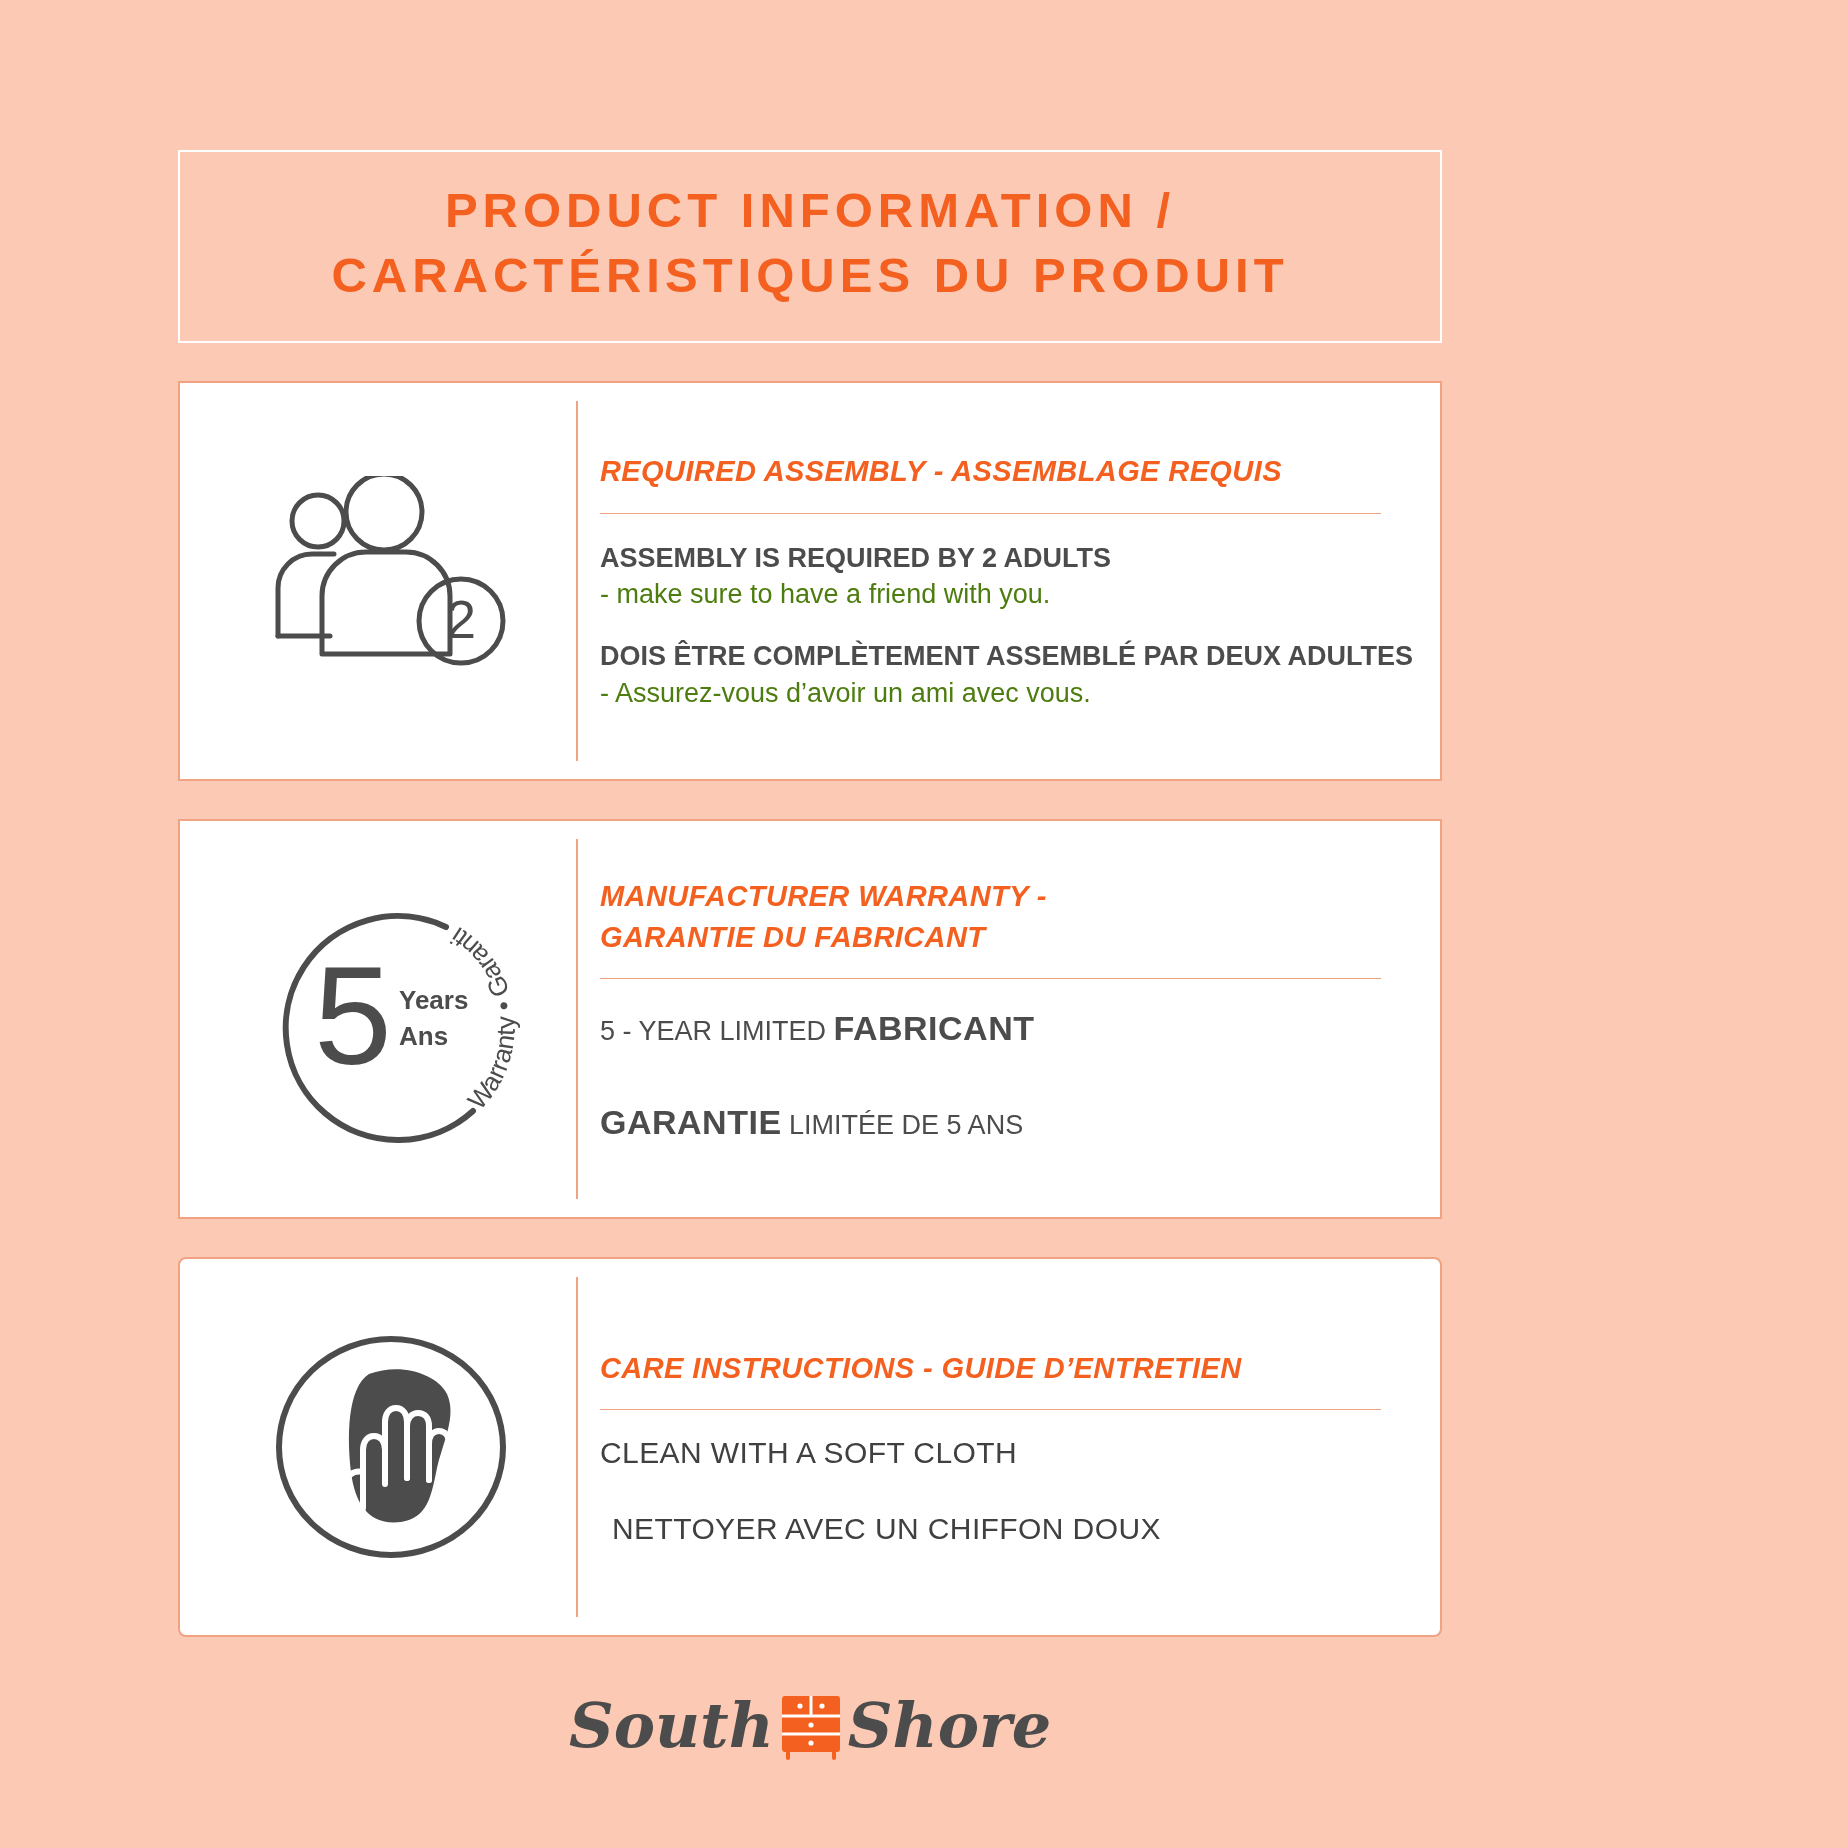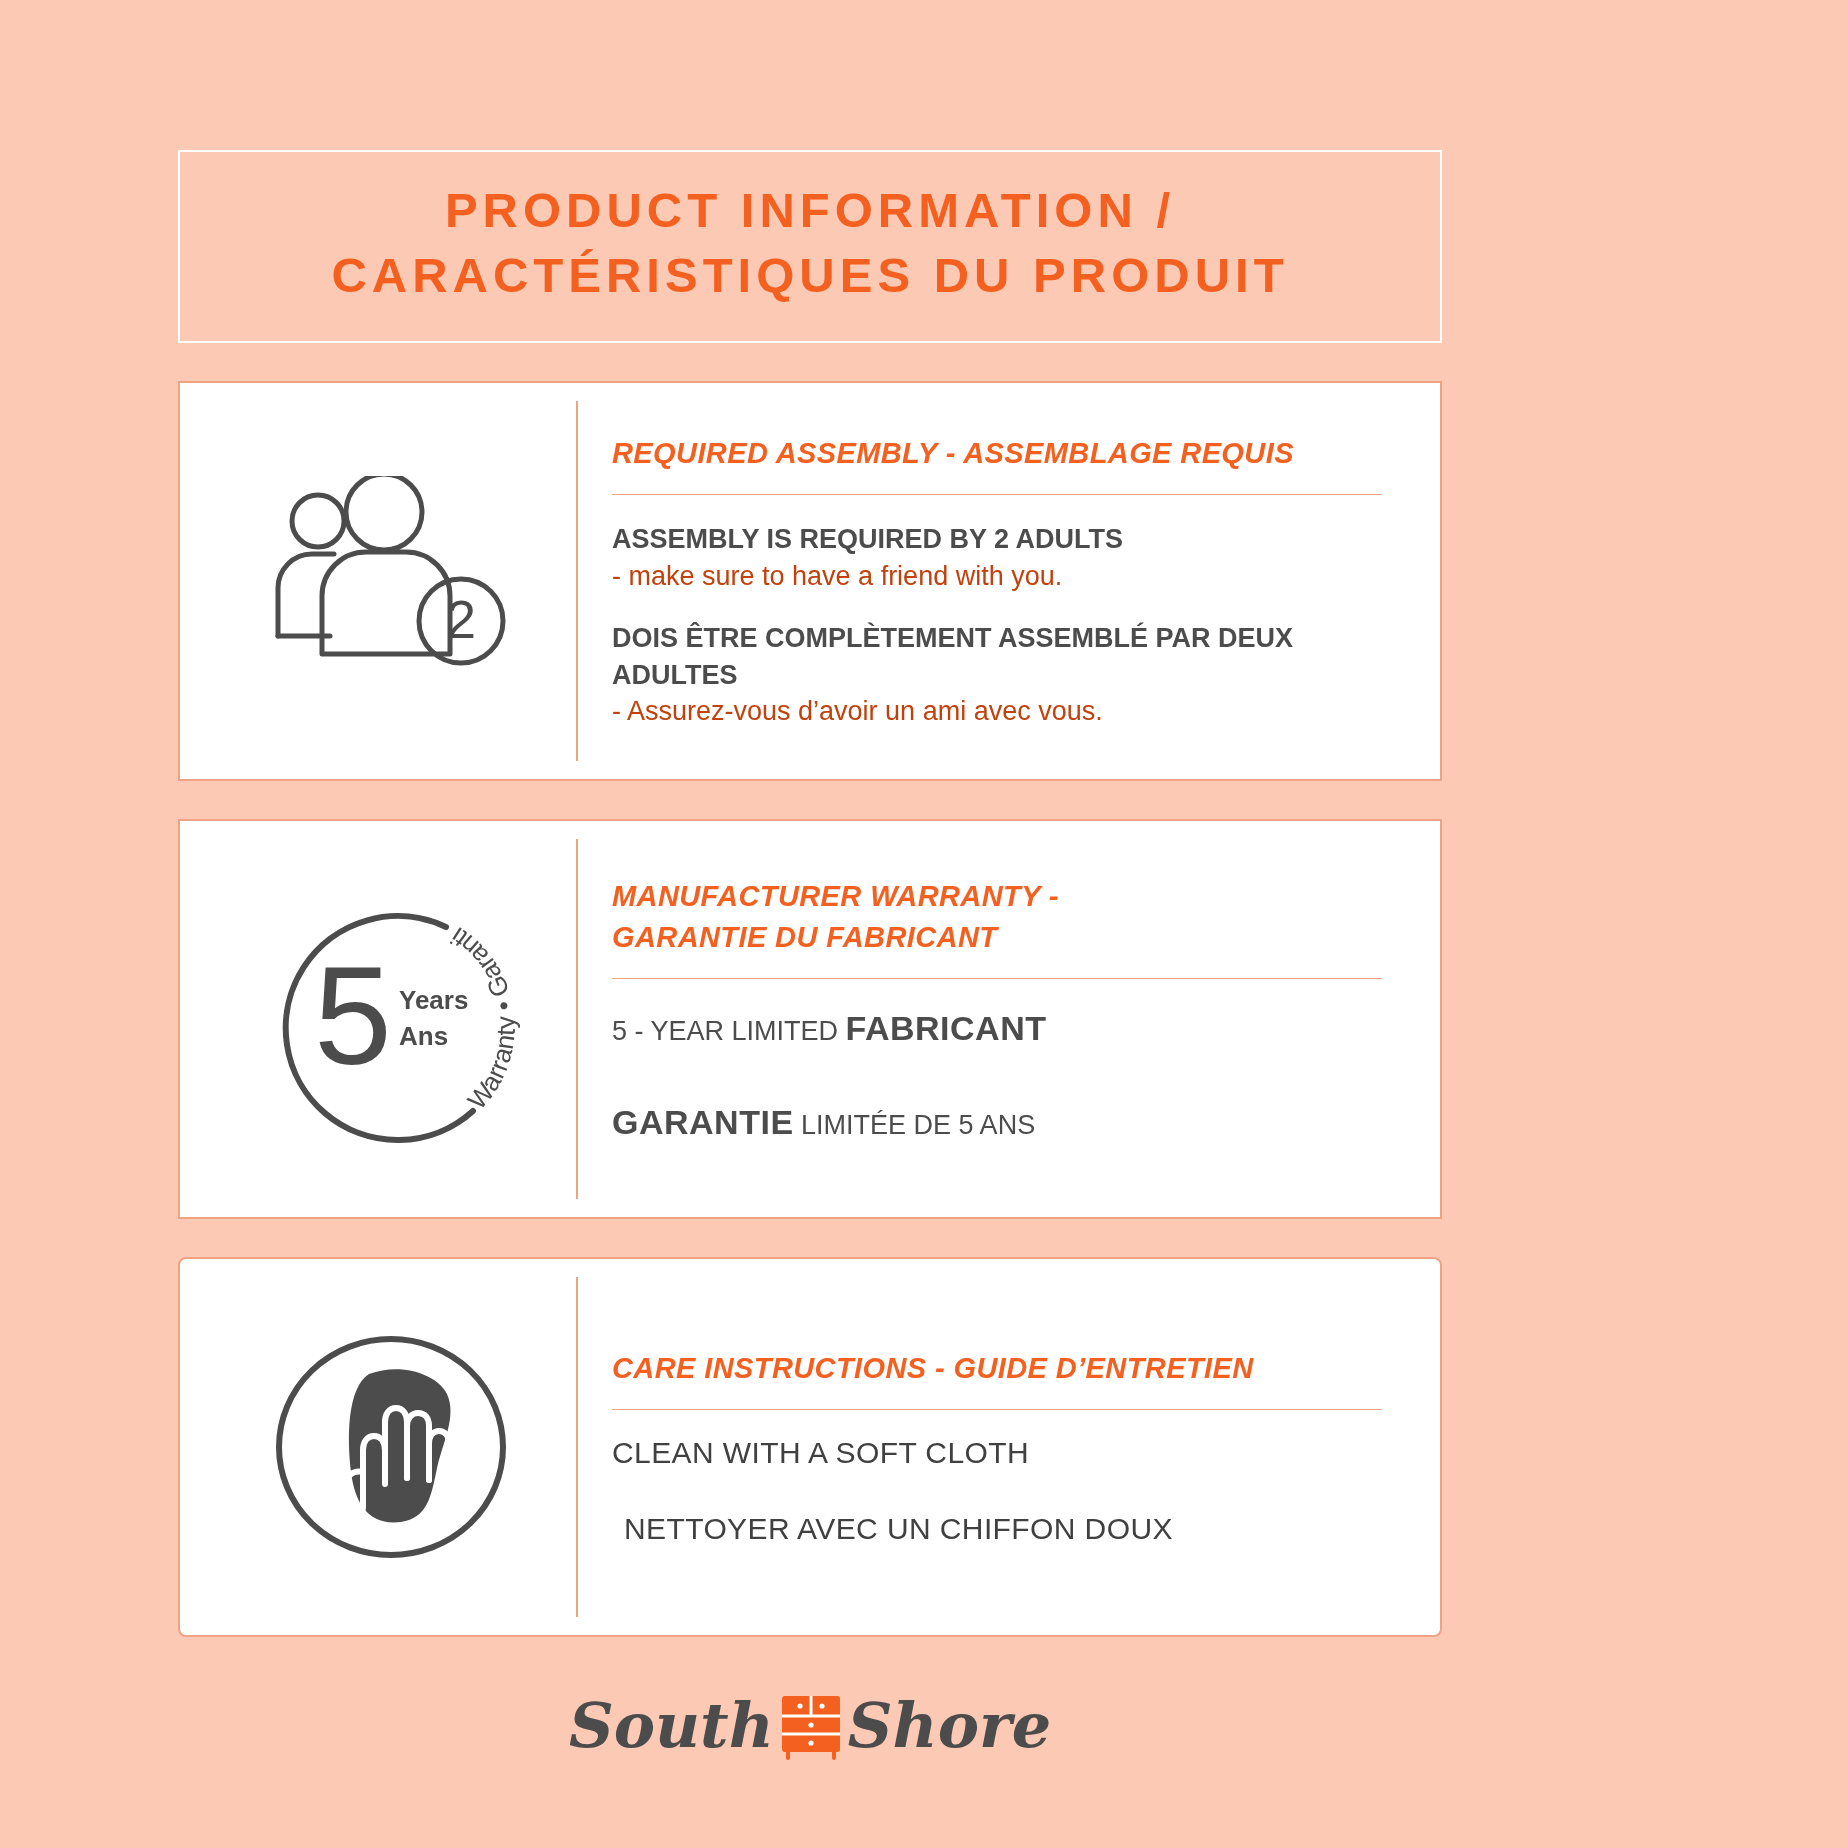--- a/index.html
+++ b/index.html
@@ -54,21 +54,21 @@
   .icon-cell {
     width: 370px;
     min-width: 370px;
     display: flex;
     align-items: center;
     justify-content: center;
   }
   .text-cell {
     flex: 1;
     border-left: 2px solid #f0a383;
-    padding-left: 34px;
+    padding-left: 22px;
     box-sizing: border-box;
     align-self: stretch;
     display: flex;
     flex-direction: column;
     justify-content: center;
   }
   .card-heading {
     color: #f4601f;
     font-weight: bold;
     font-style: italic;
@@ -85,21 +85,21 @@
     margin-bottom: 26px;
   }
   .body-block:last-child { margin-bottom: 0; }
   .body-strong {
     color: #4c4c4c;
     font-weight: bold;
     font-size: 27px;
     line-height: 1.35;
   }
   .body-light {
-    color: #c2410c;
+    color: #4d7c0f;
     font-size: 27px;
     line-height: 1.35;
   }
   .mixed {
     color: #4c4c4c;
     font-size: 27px;
     line-height: 1.4;
     margin-bottom: 46px;
   }
   .mixed:last-child { margin-bottom: 16px; }

